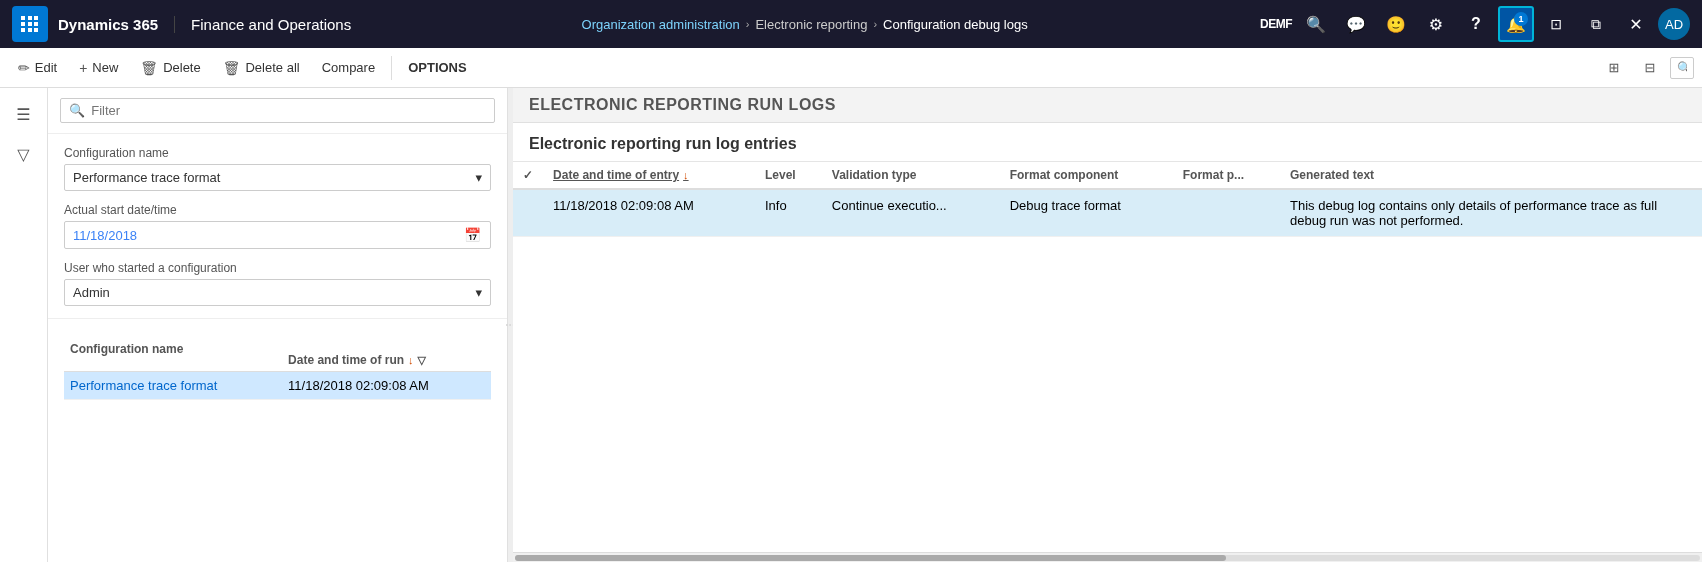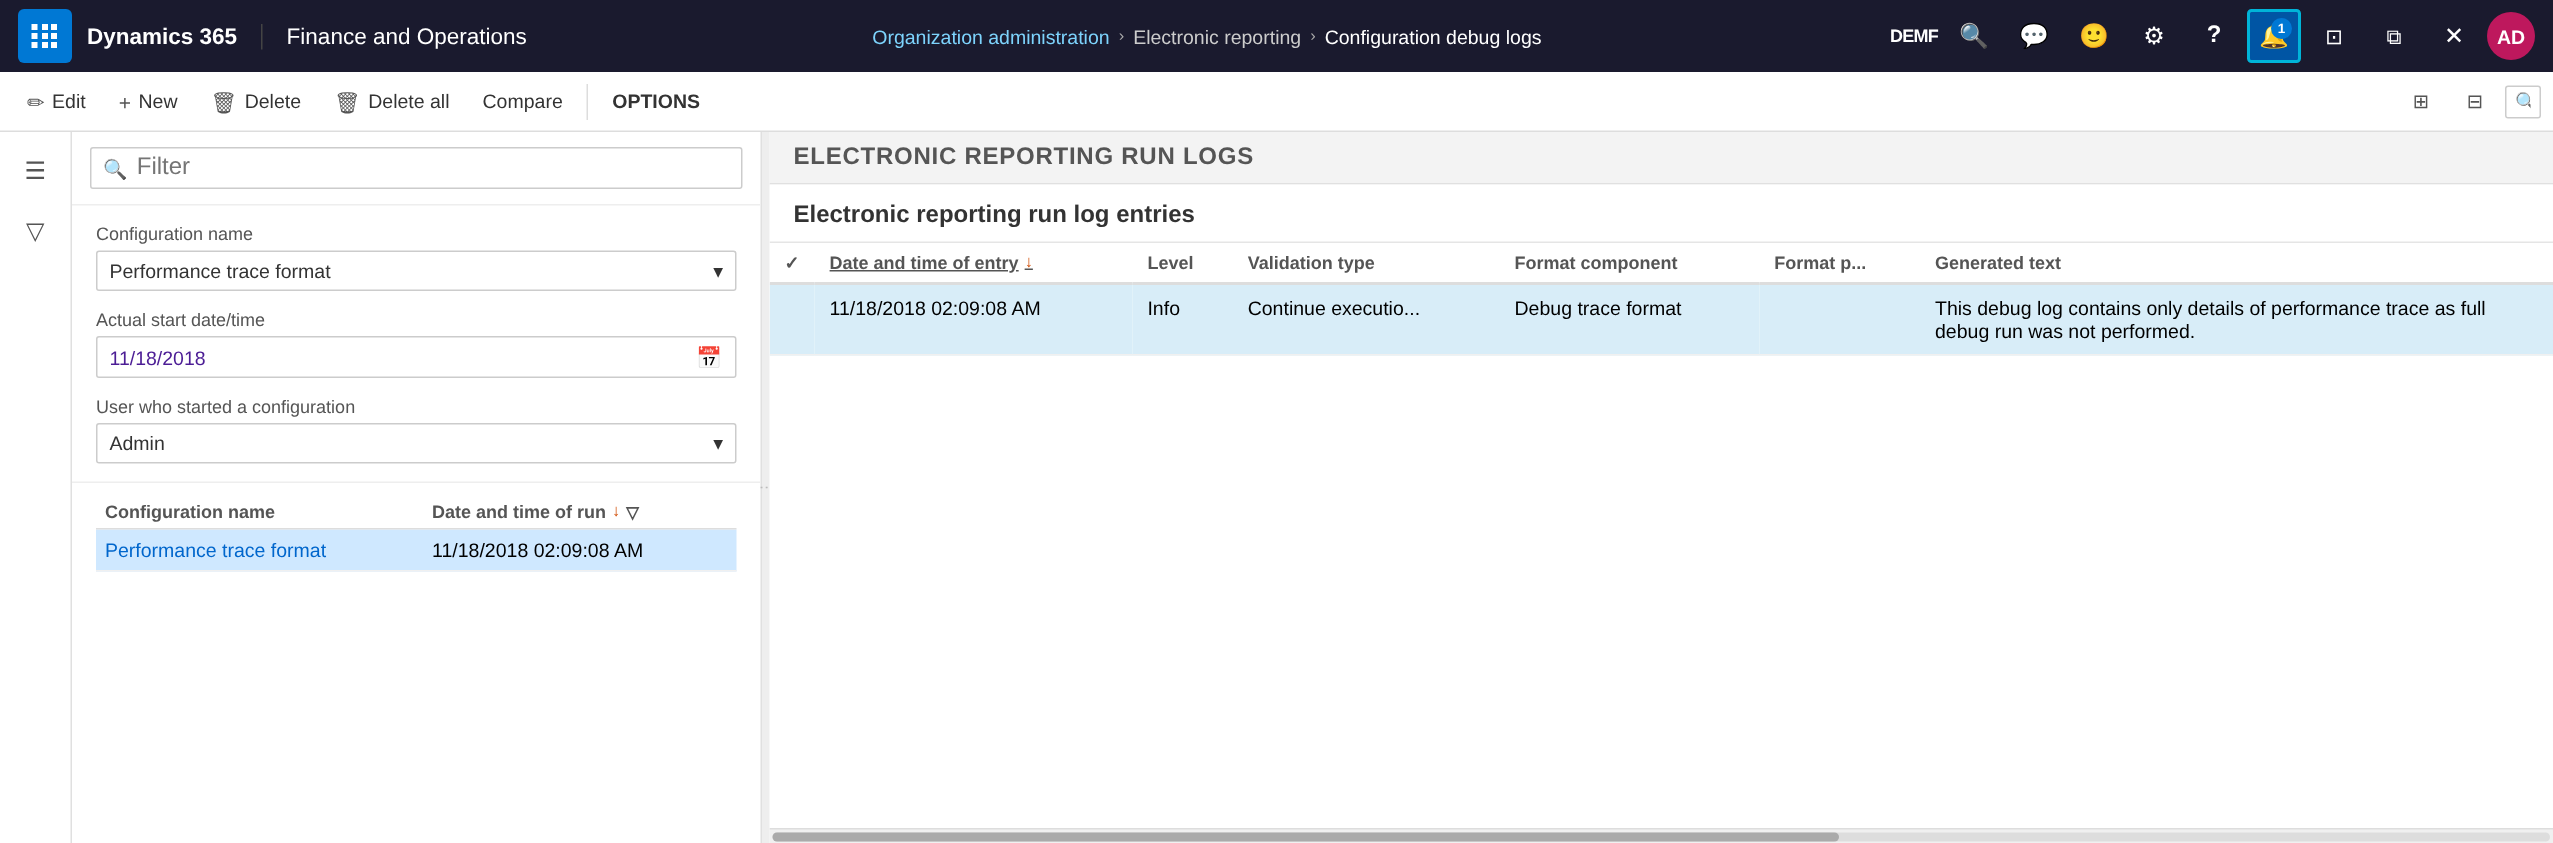--- a/index.html
+++ b/index.html
@@ -68,22 +68,22 @@
       color: #fff;
     }
     .nav-icon .badge {
       position: absolute; top: 4px; right: 4px;
       background: #0078d4; color: #fff;
       border-radius: 50%; width: 14px; height: 14px;
       font-size: 9px; display: flex; align-items: center; justify-content: center;
       font-weight: 700;
     }
     .nav-icon.ad-icon {
-      background: #be185d; border-radius: 50%; width: 32px; height: 32px;
-      font-size: 13px; font-weight: 700;
+      background: #0369a1; border-radius: 50%; width: 32px; height: 32px;
+      font-size: 13px; font-weight: 400;
     }
 
     
     .toolbar {
       display: flex;
       align-items: center;
       background: #fff;
       border-bottom: 1px solid #ddd;
       height: 40px;
       padding: 0 8px;
@@ -148,21 +148,21 @@
     }
     .filter-input-wrap {
       display: flex; align-items: center;
       border: 1px solid #ccc;
       border-radius: 2px;
       background: #fff;
       padding: 4px 8px;
       gap: 6px;
     }
     .filter-input {
-      border: none; outline: none; font-size: 16px; color: #555; width: 100%; background: transparent;
+      border: none; outline: none; font-size: 13px; color: #555; width: 100%; background: transparent;
     }
 
     .left-form {
       padding: 12px 16px;
       display: flex;
       flex-direction: column;
       gap: 12px;
       border-bottom: 1px solid #eee;
     }
     .form-group label {
@@ -216,21 +216,21 @@
     }
     .left-table td {
       padding: 6px 6px;
       font-size: 13px;
       border-bottom: 1px solid #f0f0f0;
       white-space: nowrap;
     }
     .left-table tr.selected td { background: #cfe8ff; }
     .left-table td.config-name { color: #0066cc; cursor: pointer; }
 
-    .th-sort { display: flex; align-items: center; gap: 4px; }
+    .th-sort { display: flex; align-items: center; gap: 4px; margin-top: 22px; }
     .sort-icon { color: #d04a02; font-size: 11px; }
     .filter-icon { color: #555; font-size: 11px; }
 
     
     .resize-handle {
       width: 5px;
       background: #eee;
       cursor: col-resize;
       flex-shrink: 0;
       display: flex;
@@ -413,21 +413,21 @@
       <div class="form-group">
         <label>Configuration name</label>
         <div class="form-select-wrap">
           <span>Performance trace format</span>
           <span class="chevron">▾</span>
         </div>
       </div>
       <div class="form-group">
         <label>Actual start date/time</label>
         <div class="date-input-wrap">
-          <input type="text" style="border: none; outline: none; font-size: 13px; color: #4c1d95; width: calc(100% - 20px); background: transparent;" value="11/18/2018">
+          <input type="text" style="border: none; outline: none; font-size: 13px; color: #3b82f6; width: calc(100% - 20px); background: transparent;" value="11/18/2018">
           <span class="cal-icon">📅</span>
         </div>
       </div>
       <div class="form-group">
         <label>User who started a configuration</label>
         <div class="form-select-wrap">
           <span>Admin</span>
           <span class="chevron">▾</span>
         </div>
       </div>

